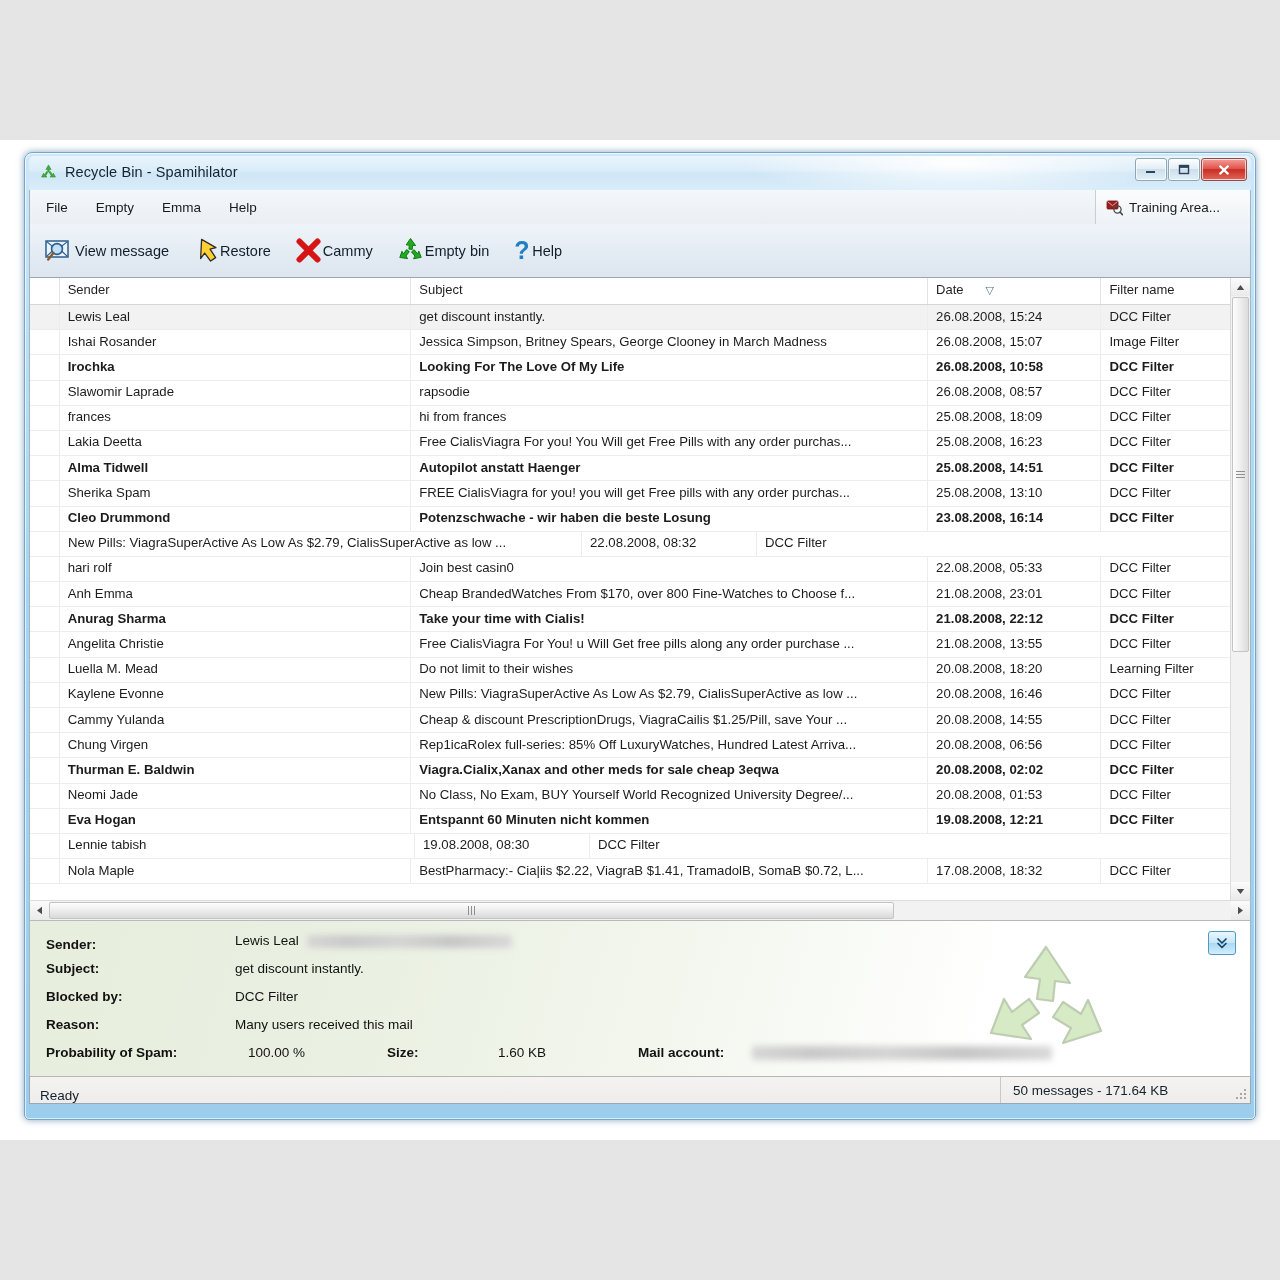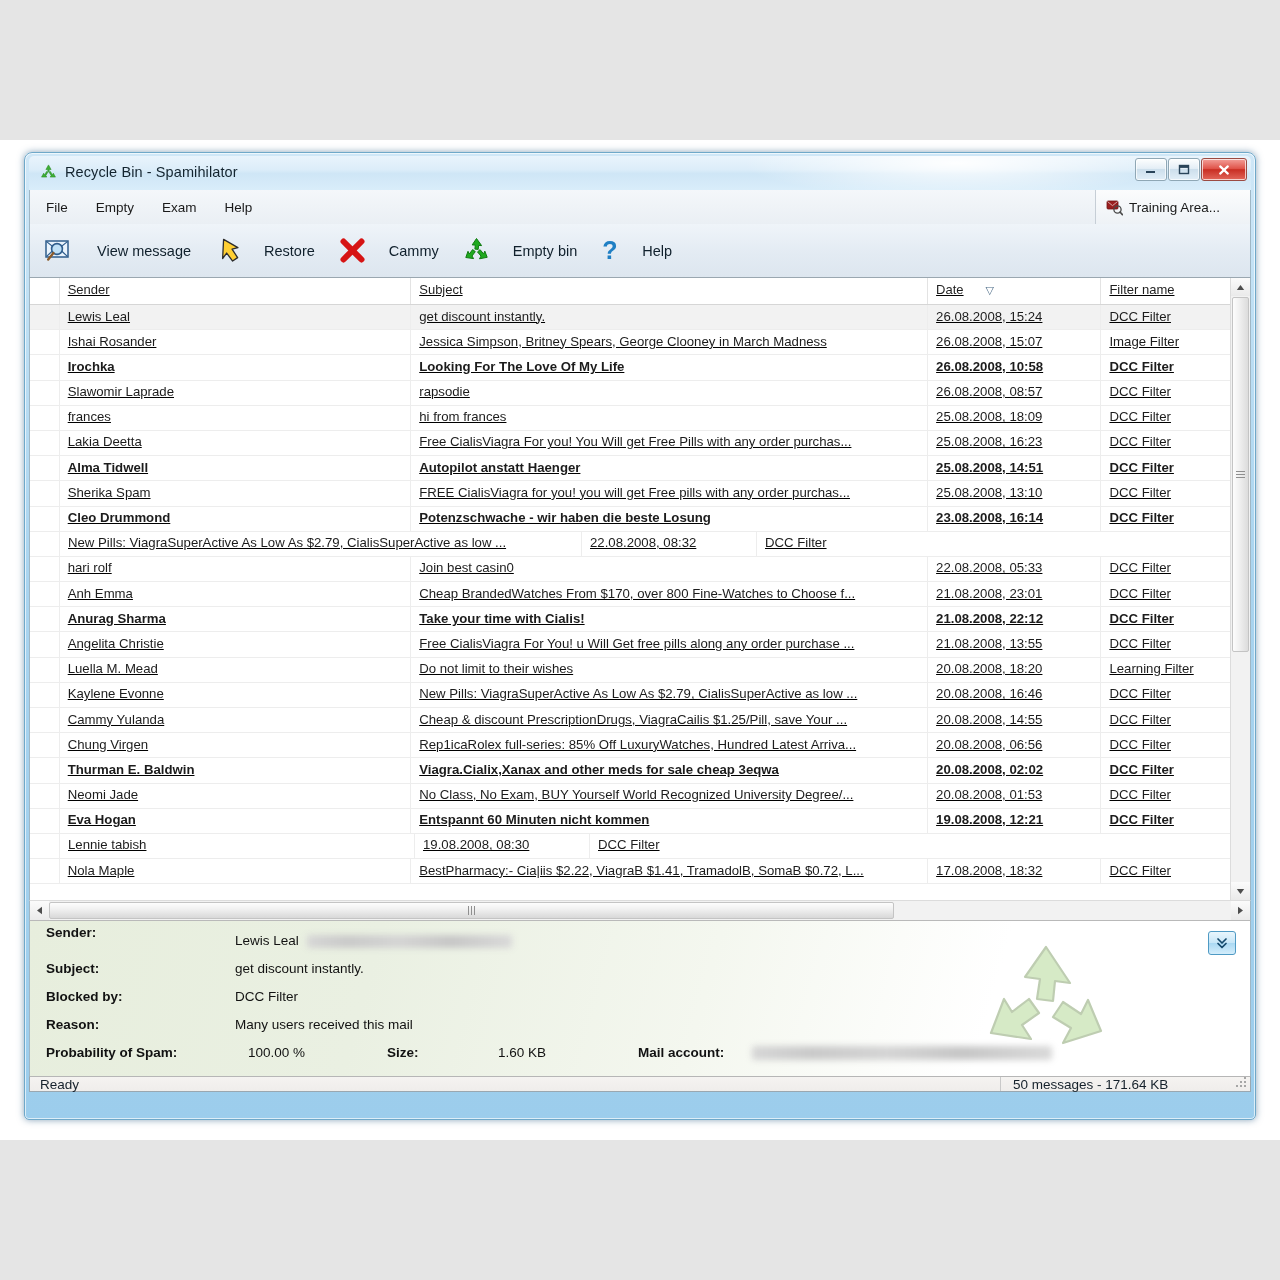--- a/index.html
+++ b/index.html
@@ -72,29 +72,28 @@
   }
 
   
   #toolbar{
     height:54px;
     background:linear-gradient(to bottom,#eff4f9 0%, #e3ebf3 55%, #dde6ef 100%);
     border-left:1px solid #9fb6c4;border-right:1px solid #9fb6c4;
     border-bottom:1px solid #9aa7b0;
     display:flex;align-items:center;padding-left:14px;box-sizing:border-box;
   }
-  .tb-btn{display:flex;align-items:center;gap:23px;margin-right:24px;cursor:default;}
+  .tb-btn{display:flex;align-items:center;gap:1px;margin-right:24px;cursor:default;}
   .tb-btn .lbl{font-size:14.5px;color:#10202c;white-space:nowrap;}
 
   
   #listpane{
     position:relative;height:622px;background:#fff;
     border-left:1px solid #9fb6c4;border-right:1px solid #9fb6c4;
     overflow:hidden;
-    text-decoration:underline;
   }
   #colhead{
     display:flex;height:26px;background:#fff;
     border-bottom:1px solid #d6d6d6;
     font-size:13px;color:#1f1f1f;
   }
   .ch{
     position:relative;box-sizing:border-box;padding:4px 0 0 8px;
     border-right:1px solid #e3e3e3;height:26px;white-space:nowrap;
   }
@@ -175,21 +174,21 @@
   #recycle-logo{position:absolute;right:136px;top:18px;opacity:.92;}
   #expand-btn{
     position:absolute;right:14px;top:10px;width:26px;height:22px;
     border:1px solid #4f9ac4;border-radius:3px;
     background:linear-gradient(to bottom,#e9f6fd 0%,#c8e7f8 48%,#abd9f3 52%,#d3edfb 100%);
     display:flex;align-items:center;justify-content:center;
   }
 
   
   #statusbar{
-    height:16px;display:flex;align-items:flex-start;
+    height:28px;display:flex;align-items:flex-end;
     background:linear-gradient(to bottom,#f5f3f1 0%, #efedeb 100%);
     border:1px solid #9aa7b0;border-top:1px solid #b6b6b6;
     box-sizing:border-box;
     gap:32px;
   }
   #status-left{flex:1;padding-left:10px;font-size:13.5px;color:#15212b;}
   #status-right{
     width:250px;border-left:1px solid #c9c9c9;height:100%;
     display:flex;align-items:center;padding-left:12px;box-sizing:border-box;
     font-size:13.5px;color:#15212b;position:relative;
@@ -237,21 +236,21 @@
               <line x1="10.8" y1="2.4" x2="3.2" y2="9.6"></line>
             </g>
           </svg>
         </div>
       </div>
     </div>
 
     <div id="menubar">
       <div class="menu-item">File</div>
       <div class="menu-item">Empty</div>
-      <div class="menu-item">Exam</div>
+      <div class="menu-item">Emma</div>
       <div class="menu-item">Help</div>
 
       <div id="training-btn">
         <svg width="17" height="17" viewBox="0 0 17 17">
           <rect x="1" y="2" width="11" height="8" rx="1" fill="#9b1f1f" stroke="#6e1212" stroke-width="0.8"></rect>
           <path d="M1.5 2.6 L6.5 6.6 L11.5 2.6" fill="none" stroke="#d9b5b5" stroke-width="0.9"></path>
           <circle cx="11.5" cy="10.5" r="3.6" fill="none" stroke="#4a4a4a" stroke-width="1.3"></circle>
           <line x1="14" y1="13" x2="16.4" y2="15.6" stroke="#4a4a4a" stroke-width="1.6" stroke-linecap="round"></line>
         </svg>
         <span>Training Area...</span>
@@ -533,21 +532,21 @@
 
       <div id="expand-btn">
         <svg width="14" height="14" viewBox="0 0 14 14">
           <g fill="none" stroke="#14486b" stroke-width="1.7" stroke-linecap="round" stroke-linejoin="round">
             <polyline points="3,3 7,7 11,3"></polyline>
             <polyline points="3,7.5 7,11.5 11,7.5"></polyline>
           </g>
         </svg>
       </div>
 
-      <div class="drow dlabel" style="top:4px">Sender:</div>
+      <div class="drow dlabel" style="top:16px">Sender:</div>
       <div class="dval" style="left:205px;top:12px"><span>Lewis Leal</span><span class="blur" style="width:205px;height:13px;margin-left:8px;"></span></div>
 
       <div class="drow dlabel" style="top:40px">Subject:</div>
       <div class="dval" style="left:205px;top:40px">get discount instantly.</div>
 
       <div class="drow dlabel" style="top:68px">Blocked by:</div>
       <div class="dval" style="left:205px;top:68px">DCC Filter</div>
 
       <div class="drow dlabel" style="top:96px">Reason:</div>
       <div class="dval" style="left:205px;top:96px">Many users received this mail</div>

